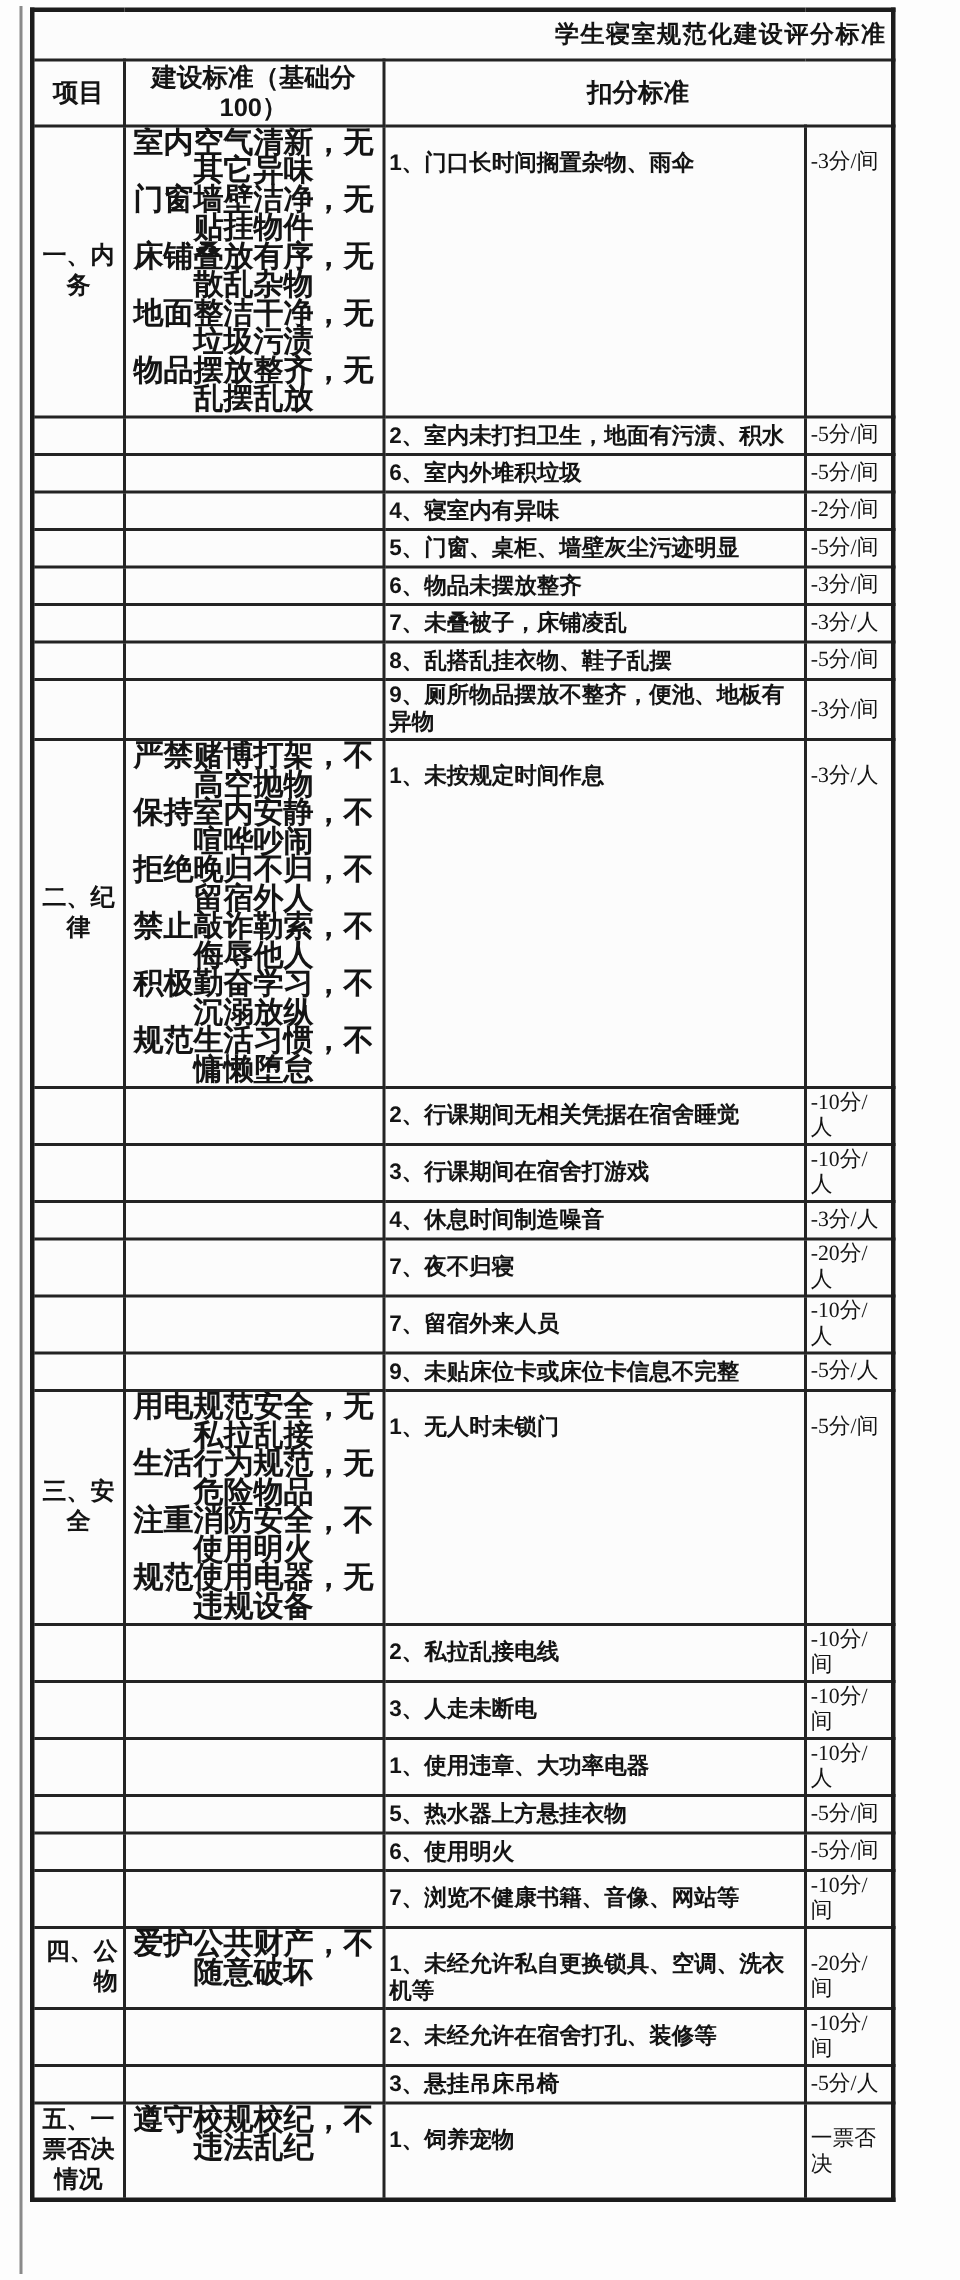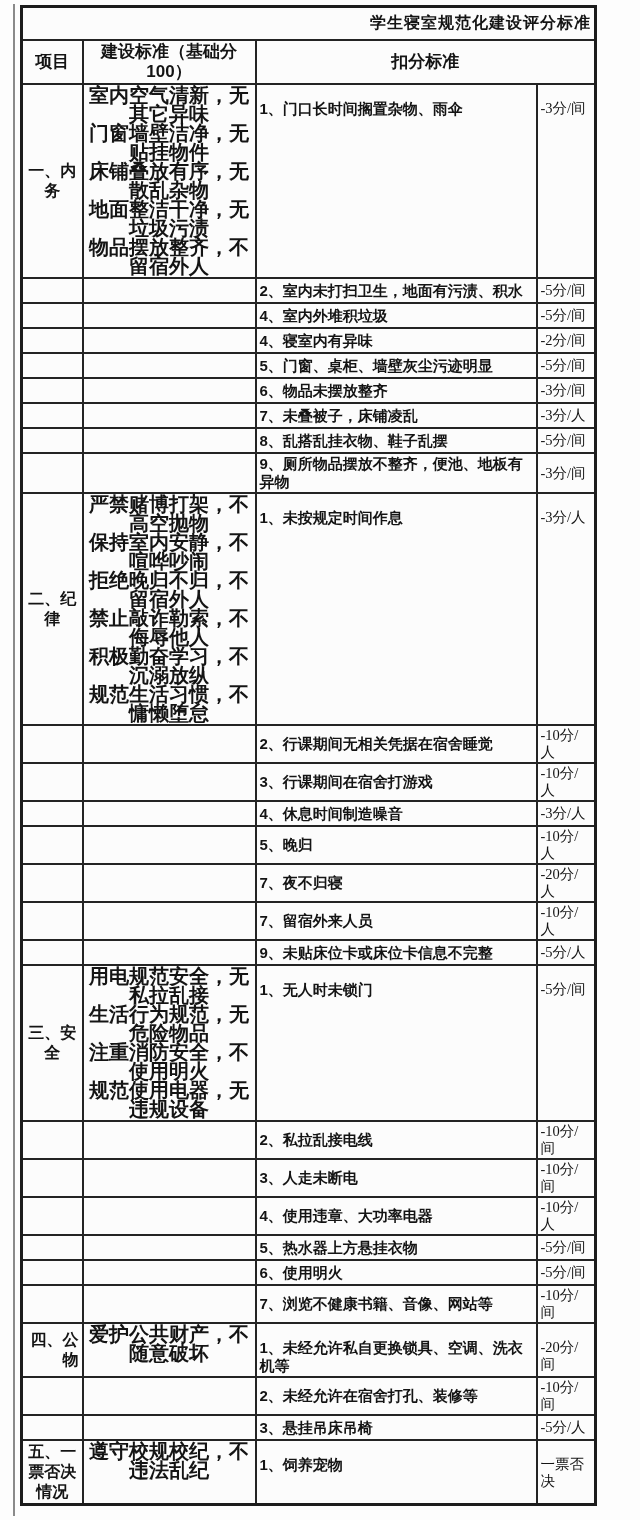--- a/index.html
+++ b/index.html
@@ -122,35 +122,35 @@
       </tr>
     </thead>
     <tbody id="table-body">
         <tr class="first">
           <td class="c-item" style="height: 186px;">一、内务</td>
           <td class="c-std">
             <span class="std-line">室内空气清新，无其它异味</span>
             <span class="std-line">门窗墙壁洁净，无贴挂物件</span>
             <span class="std-line">床铺叠放有序，无散乱杂物</span>
             <span class="std-line">地面整洁干净，无垃圾污渍</span>
-            <span class="std-line">物品摆放整齐，不留宿外人</span>
+            <span class="std-line">物品摆放整齐，无乱摆乱放</span>
           </td>
           <td class="c-ded">1、门口长时间搁置杂物、雨伞</td>
           <td class="c-score">-3分/间</td>
         </tr>
         <tr>
           <td class="c-item"></td>
           <td class="c-std"></td>
           <td class="c-ded">2、室内未打扫卫生，地面有污渍、积水</td>
           <td class="c-score">-5分/间</td>
         </tr>
         <tr>
           <td class="c-item"></td>
           <td class="c-std"></td>
-          <td class="c-ded">4、室内外堆积垃圾</td>
+          <td class="c-ded">6、室内外堆积垃圾</td>
           <td class="c-score">-5分/间</td>
         </tr>
         <tr>
           <td class="c-item"></td>
           <td class="c-std"></td>
           <td class="c-ded">4、寝室内有异味</td>
           <td class="c-score">-2分/间</td>
         </tr>
         <tr>
           <td class="c-item"></td>
@@ -209,26 +209,20 @@
         </tr>
         <tr>
           <td class="c-item"></td>
           <td class="c-std"></td>
           <td class="c-ded">4、休息时间制造噪音</td>
           <td class="c-score">-3分/人</td>
         </tr>
         <tr>
           <td class="c-item"></td>
           <td class="c-std"></td>
-          <td class="c-ded">5、晚归</td>
-          <td class="c-score">-10分/人</td>
-        </tr>
-        <tr>
-          <td class="c-item"></td>
-          <td class="c-std"></td>
           <td class="c-ded">7、夜不归寝</td>
           <td class="c-score">-20分/人</td>
         </tr>
         <tr>
           <td class="c-item"></td>
           <td class="c-std"></td>
           <td class="c-ded">7、留宿外来人员</td>
           <td class="c-score">-10分/人</td>
         </tr>
         <tr>
@@ -256,21 +250,21 @@
         </tr>
         <tr>
           <td class="c-item"></td>
           <td class="c-std"></td>
           <td class="c-ded">3、人走未断电</td>
           <td class="c-score">-10分/间</td>
         </tr>
         <tr>
           <td class="c-item"></td>
           <td class="c-std"></td>
-          <td class="c-ded">4、使用违章、大功率电器</td>
+          <td class="c-ded">1、使用违章、大功率电器</td>
           <td class="c-score">-10分/人</td>
         </tr>
         <tr>
           <td class="c-item"></td>
           <td class="c-std"></td>
           <td class="c-ded">5、热水器上方悬挂衣物</td>
           <td class="c-score">-5分/间</td>
         </tr>
         <tr>
           <td class="c-item"></td>

